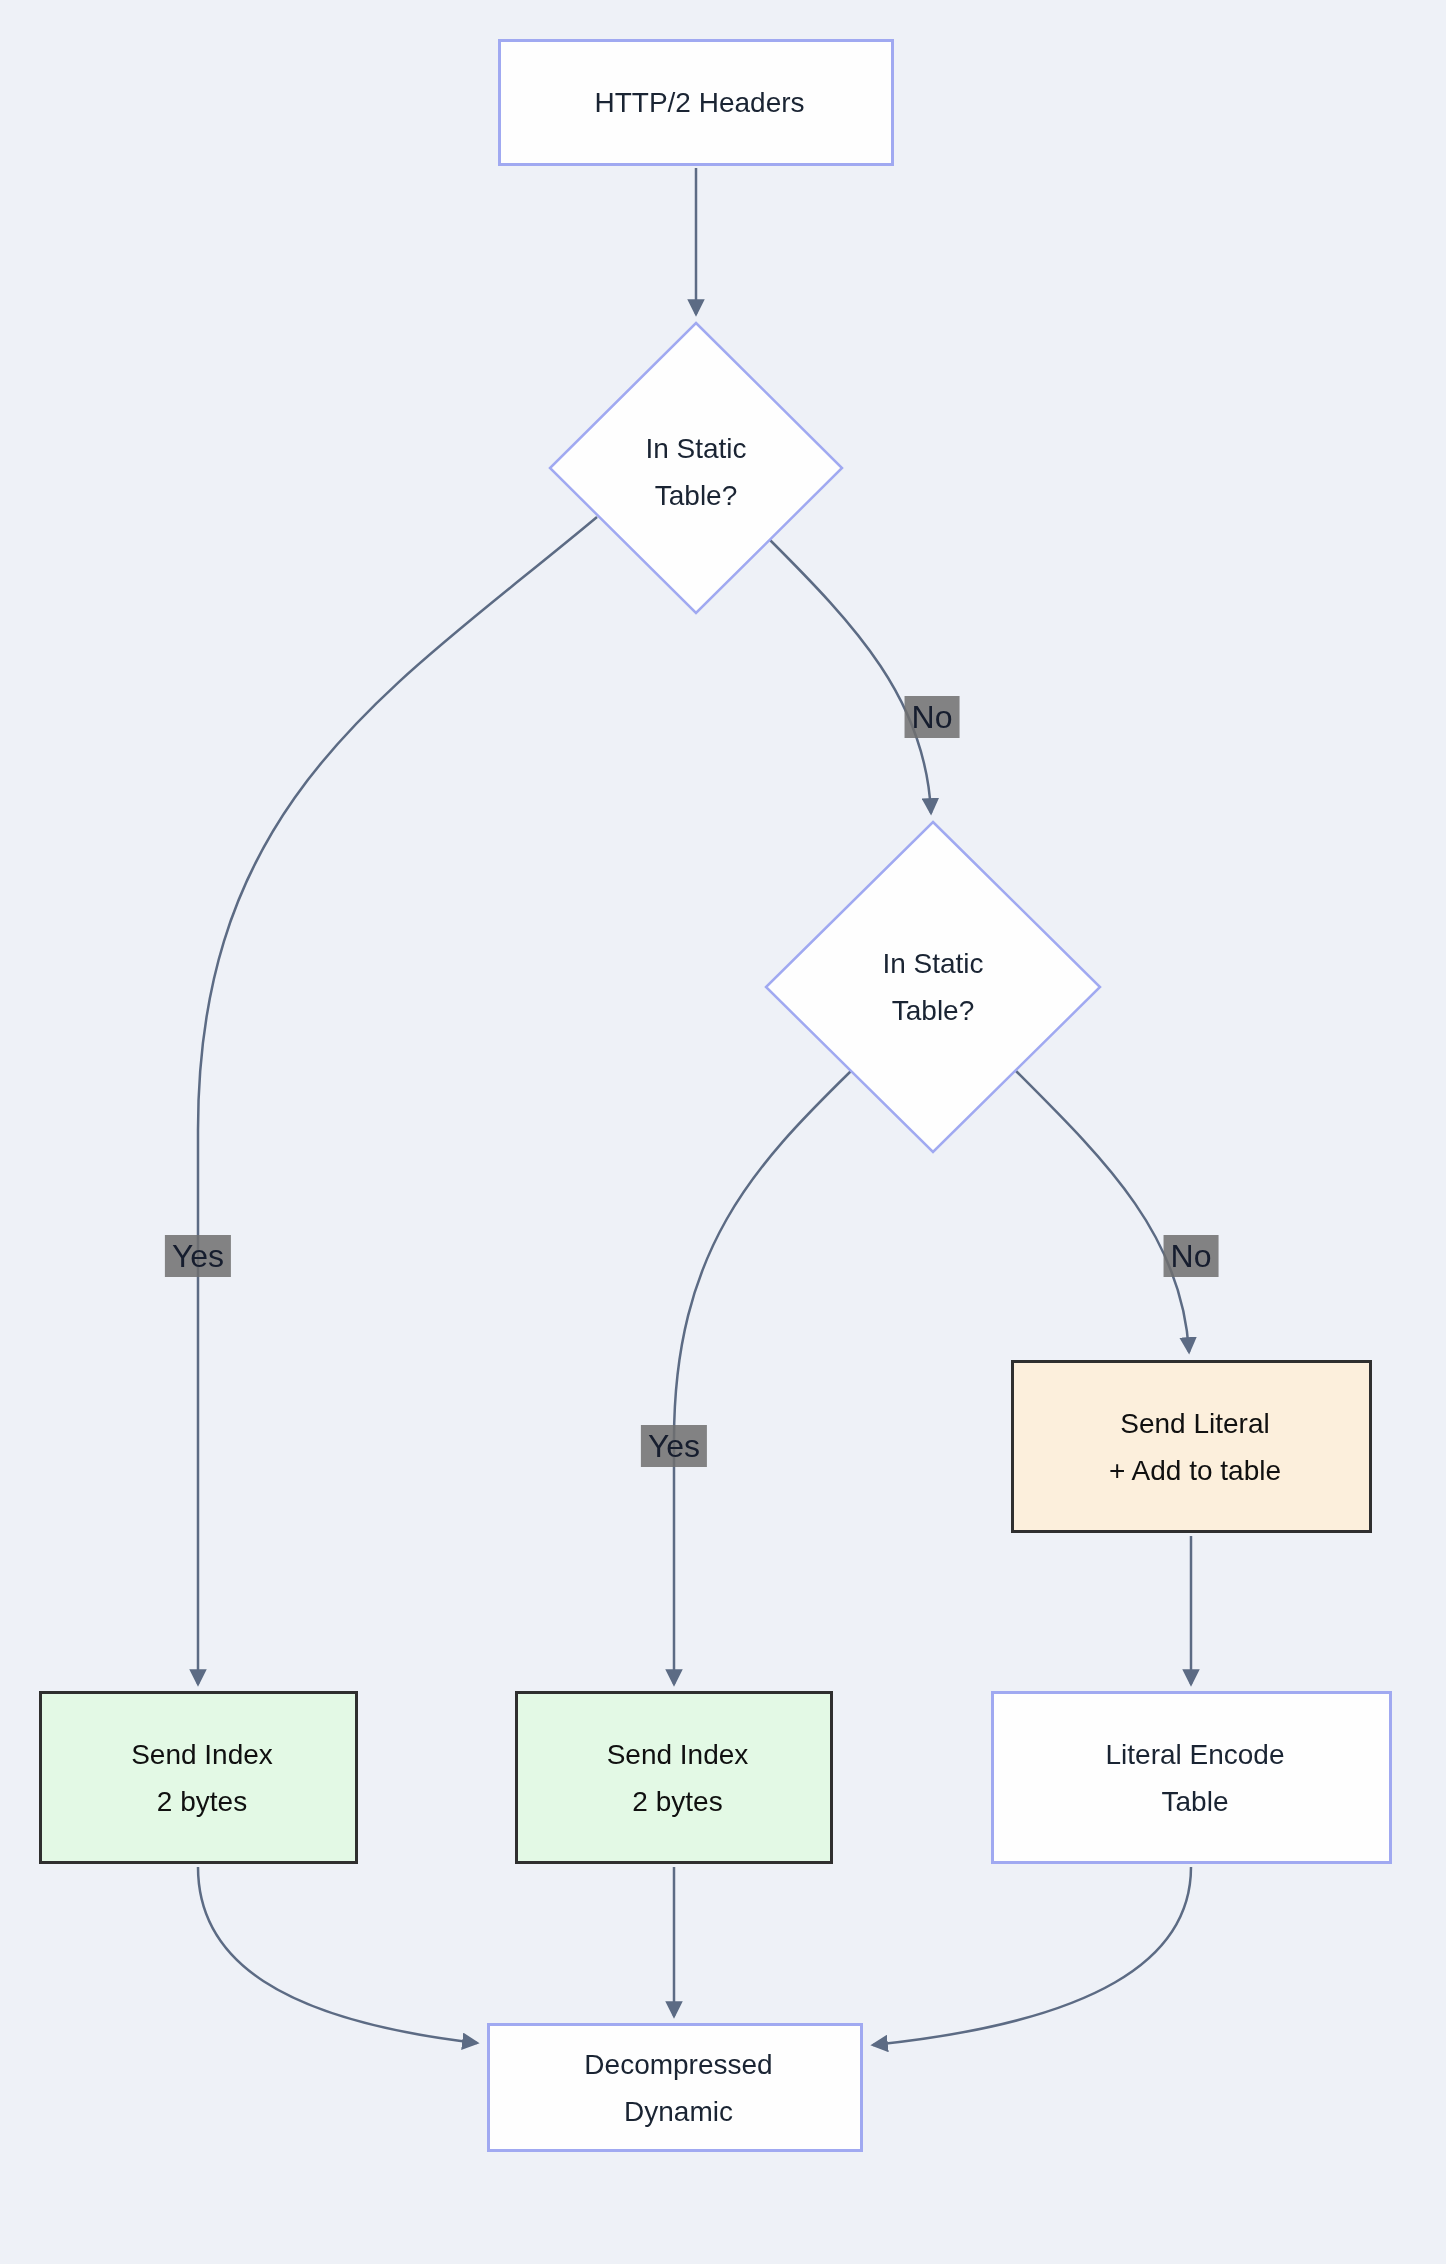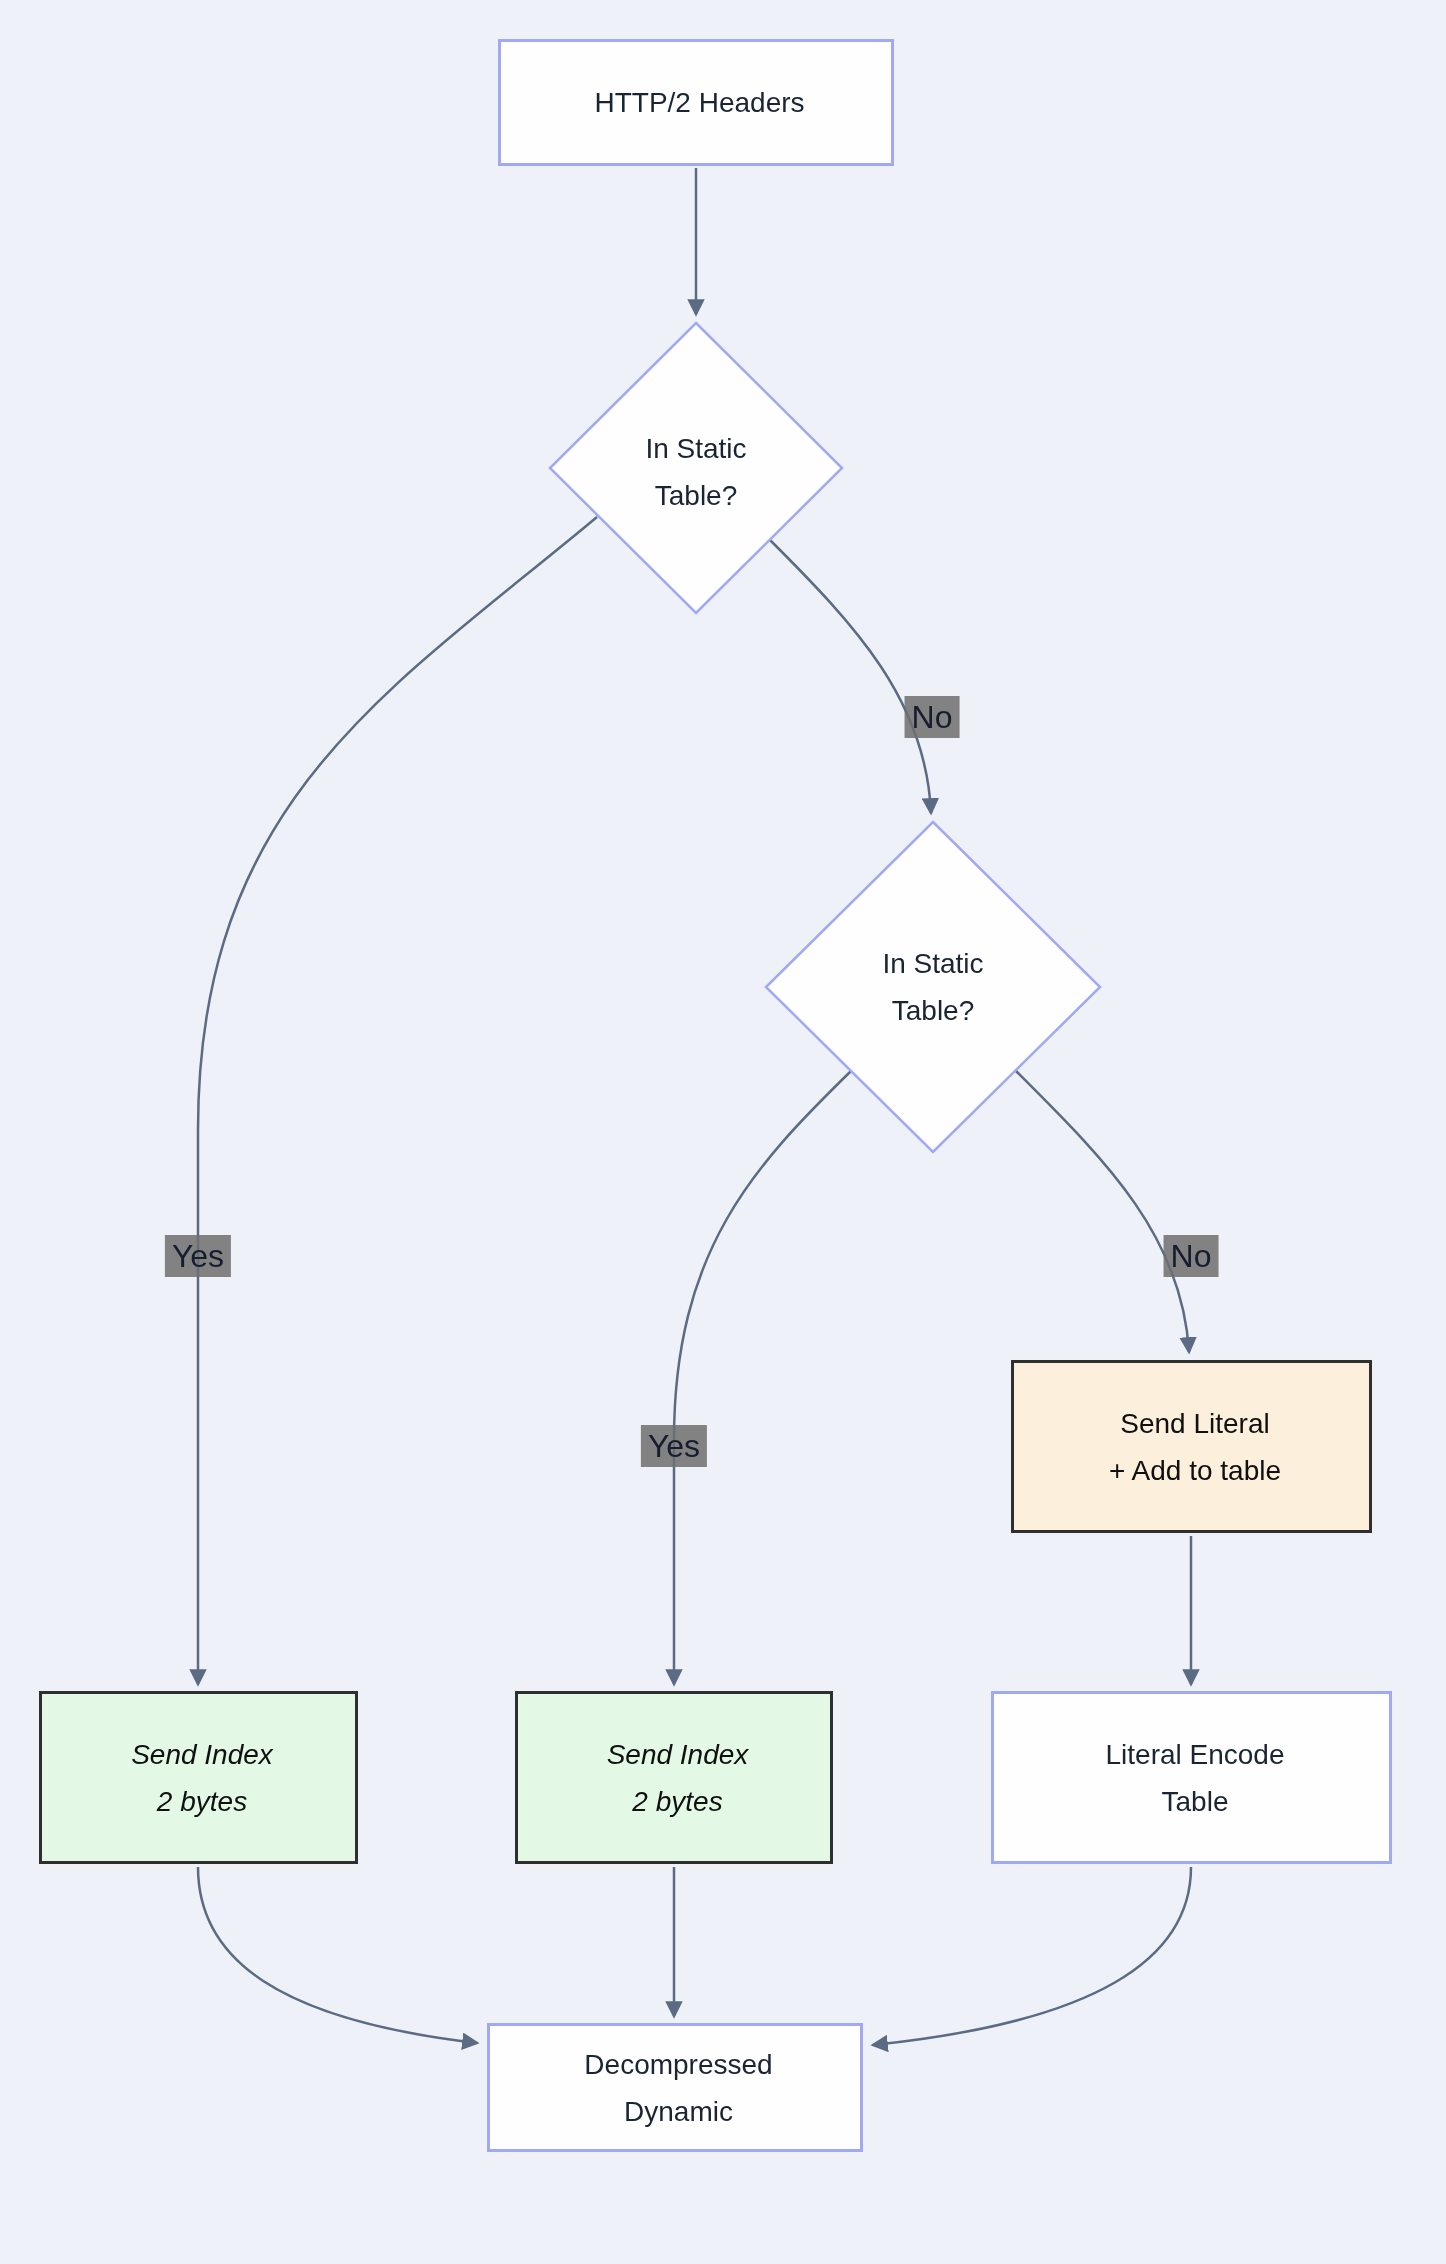--- a/index.html
+++ b/index.html
@@ -11,21 +11,21 @@
   #canvas { position: relative; width: 1446px; height: 2264px; overflow: hidden; }
   .edges { position: absolute; left: 0; top: 0; }
   .node {
     position: absolute; box-sizing: border-box;
     display: flex; flex-direction: column; align-items: center; justify-content: center;
     text-align: center; font-size: 28px; line-height: 47px;
     color: var(--node-text, #1a2433);
     padding-left: 7px;
   }
   .node--plain  { background: var(--node-fill, #fefefe); border: 3px solid var(--node-border, #a0a9f1); }
-  .node--green  { background: var(--green-fill, #e3f9e5); border: 3px solid var(--dark-border, #2f2f2f); color: #101010; font-style: italic; }
+  .node--green  { background: var(--green-fill, #e3f9e5); border: 3px solid var(--dark-border, #2f2f2f); color: #101010; }
   .node--orange { background: var(--orange-fill, #fcefdc); border: 3px solid var(--dark-border, #2f2f2f); color: #101010; }
   .diamond-label {
     position: absolute; display: flex; flex-direction: column;
     align-items: center; justify-content: center; text-align: center;
     font-size: 28px; line-height: 47px; color: var(--node-text, #1a2433);
     pointer-events: none;
   }
   .edge-label {
     position: absolute; transform: translate(-50%, -50%);
     background: var(--label-bg, rgba(110,110,110,0.85));

